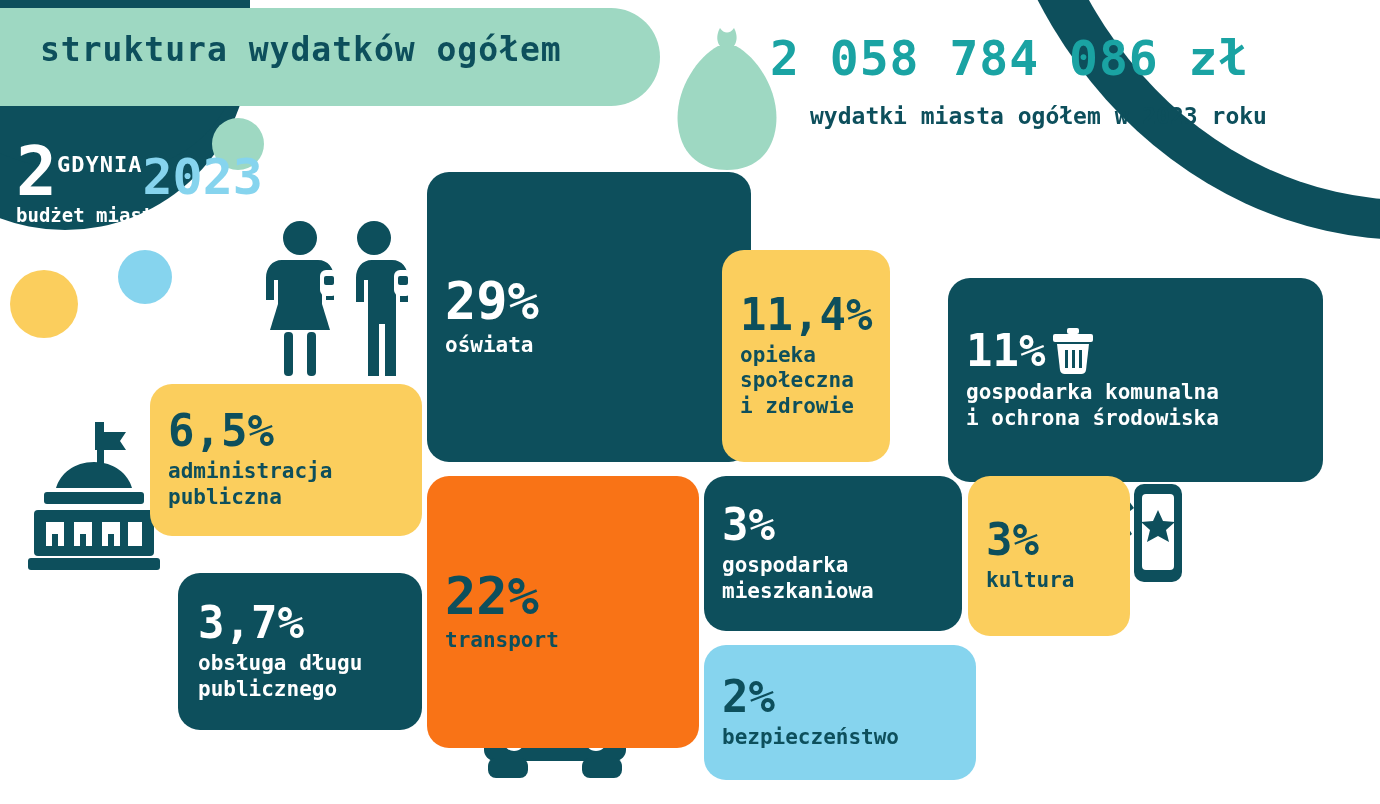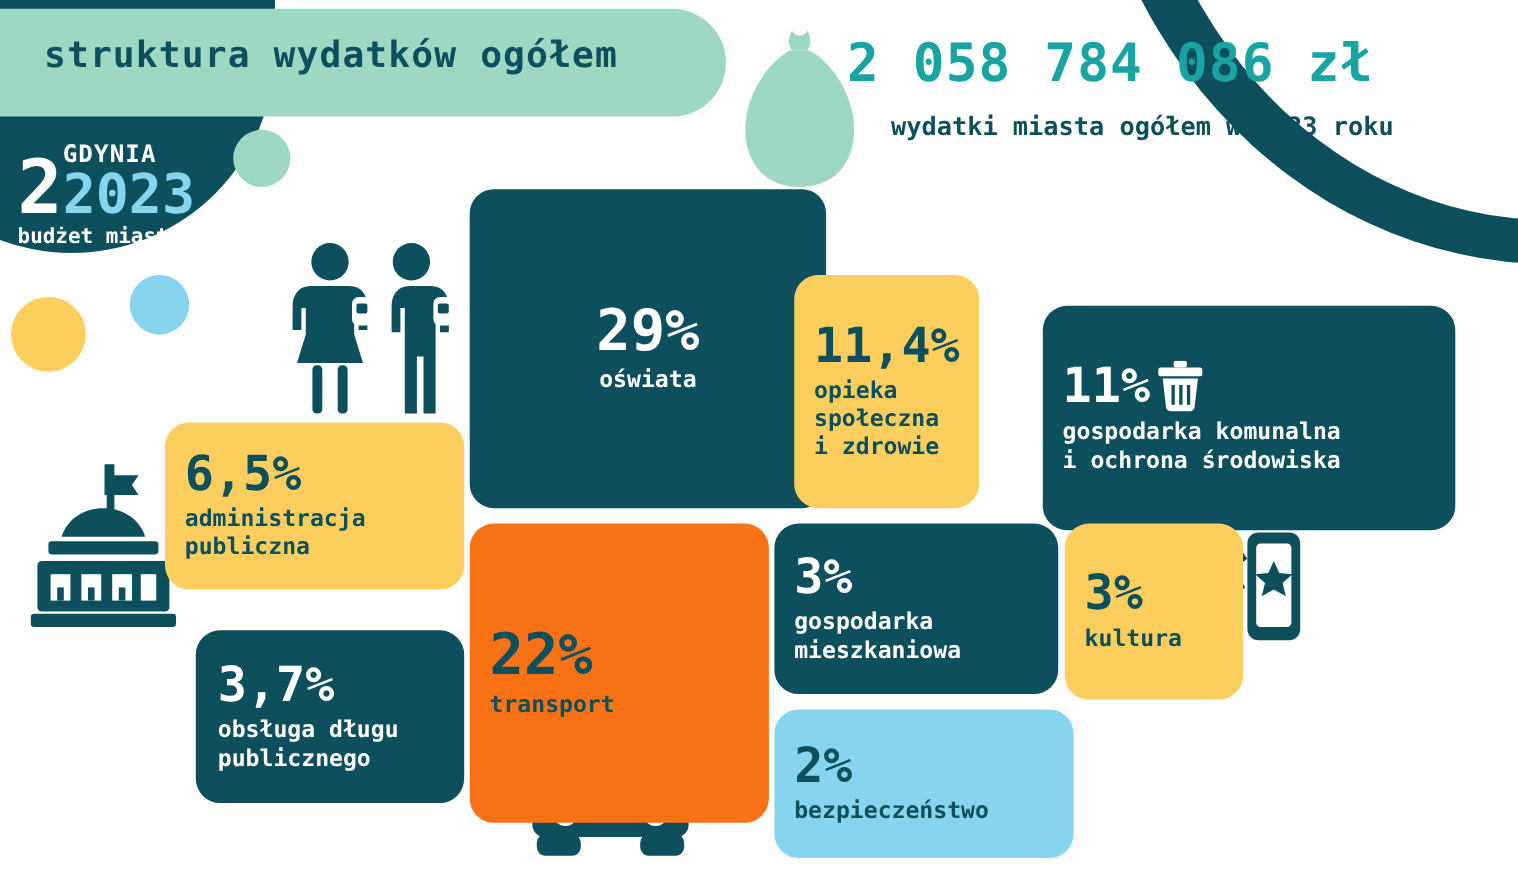--- a/index.html
+++ b/index.html
@@ -98,21 +98,21 @@
     height: 74px;
   }
   .badge .big2 {
     font-size: 68px;
     font-weight: bold;
     line-height: 56px;
     color: #ffffff;
   }
   .badge .stack {
     display: flex;
-    flex-direction: column;
+    flex-direction: row;
     line-height: 1;
   }
   .badge .gdynia {
     font-size: 22px;
     font-weight: bold;
     letter-spacing: 1px;
     margin-bottom: 2px;
   }
   .badge .yr {
     font-size: 50px;
@@ -172,21 +172,21 @@
     line-height: 1.22;
     margin-top: 6px;
     white-space: pre-line;
   }
   .t-dark  { background: #0d4f5c; color: #ffffff; }
   .t-yellow{ background: #fbce5d; color: #0d4f5c; }
   .t-green { background: #f97316; color: #0d4f5c; }
   .t-blue  { background: #86d4ee; color: #0d4f5c; }
 
   
-  #tile-oswiata      { left: 427px; top: 172px; width: 324px; height: 290px; text-align: center; }
+  #tile-oswiata      { left: 427px; top: 172px; width: 324px; height: 290px; }
   #tile-oswiata .pct { font-size: 52px; }
   #tile-transport    { left: 427px; top: 476px; width: 272px; height: 272px; border-radius: 22px 22px 22px 22px; }
   #tile-transport .pct{ font-size: 52px; }
   #tile-opieka       { left: 722px; top: 250px; width: 168px; height: 212px; }
   #tile-komunalna    { left: 948px; top: 278px; width: 375px; height: 204px; }
   #tile-admin        { left: 150px; top: 384px; width: 272px; height: 152px; }
   #tile-dlug         { left: 178px; top: 573px; width: 244px; height: 157px; padding-left: 20px; }
   #tile-mieszkaniowa { left: 704px; top: 476px; width: 258px; height: 155px; }
   #tile-kultura      { left: 968px; top: 476px; width: 162px; height: 160px; }
   #tile-bezpiecz     { left: 704px; top: 645px; width: 272px; height: 135px; }

